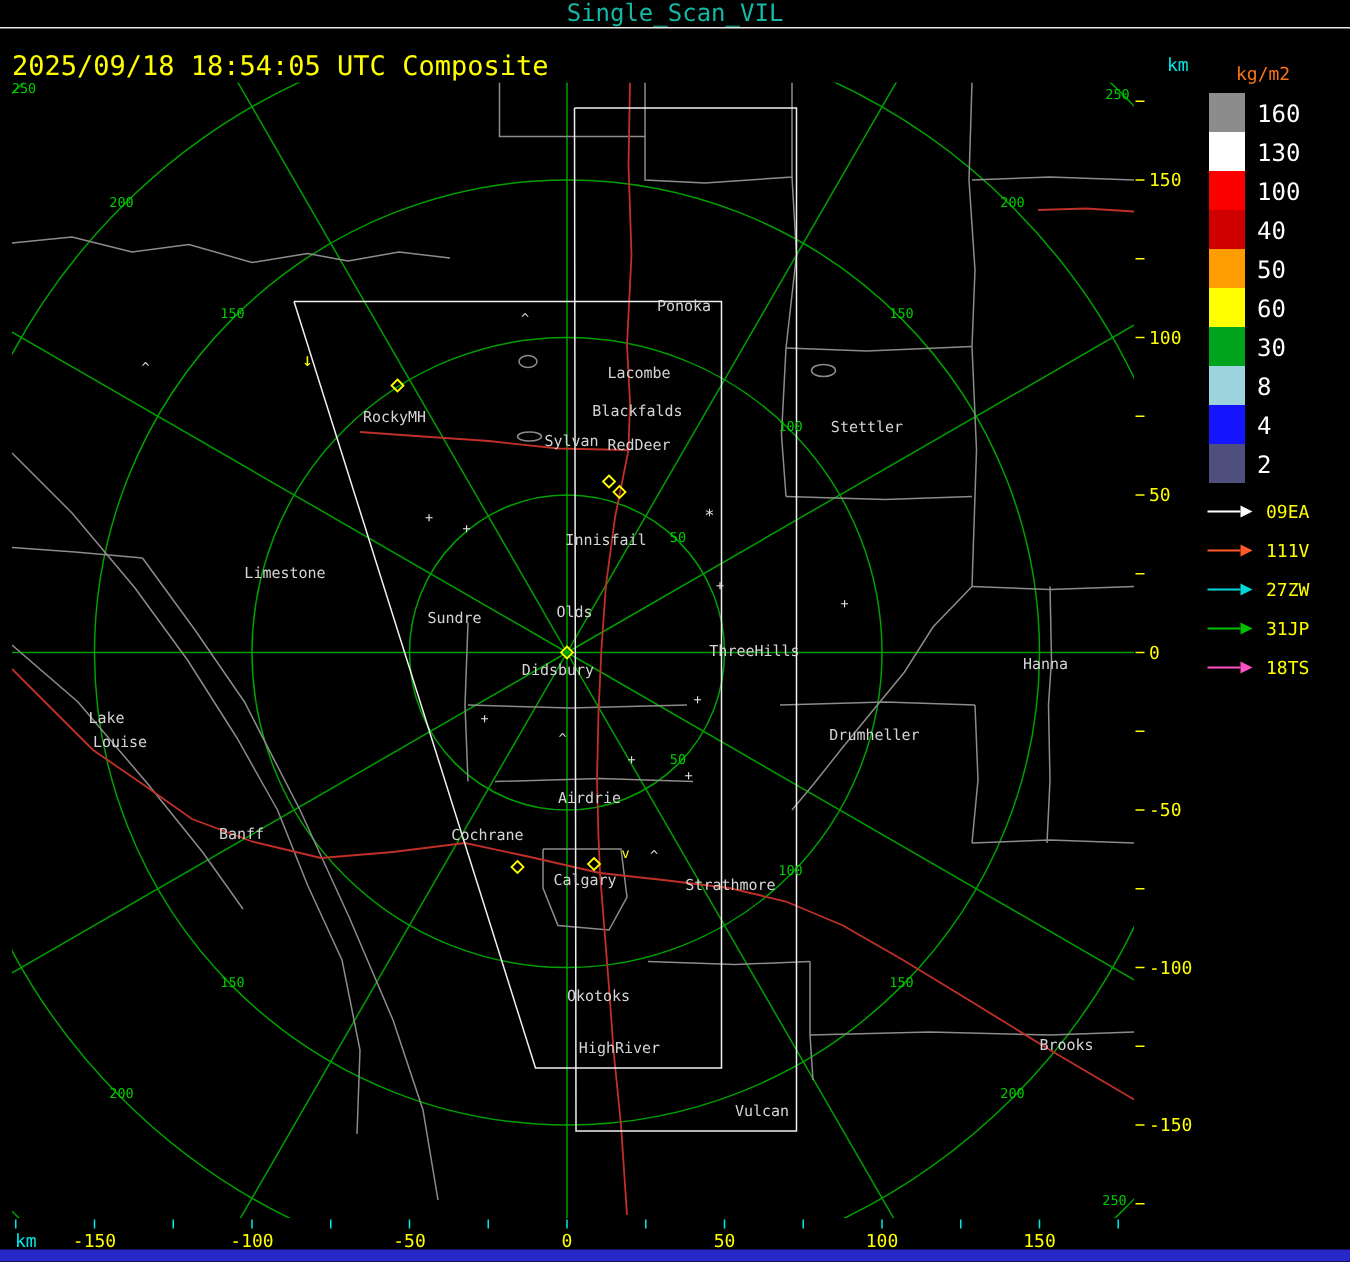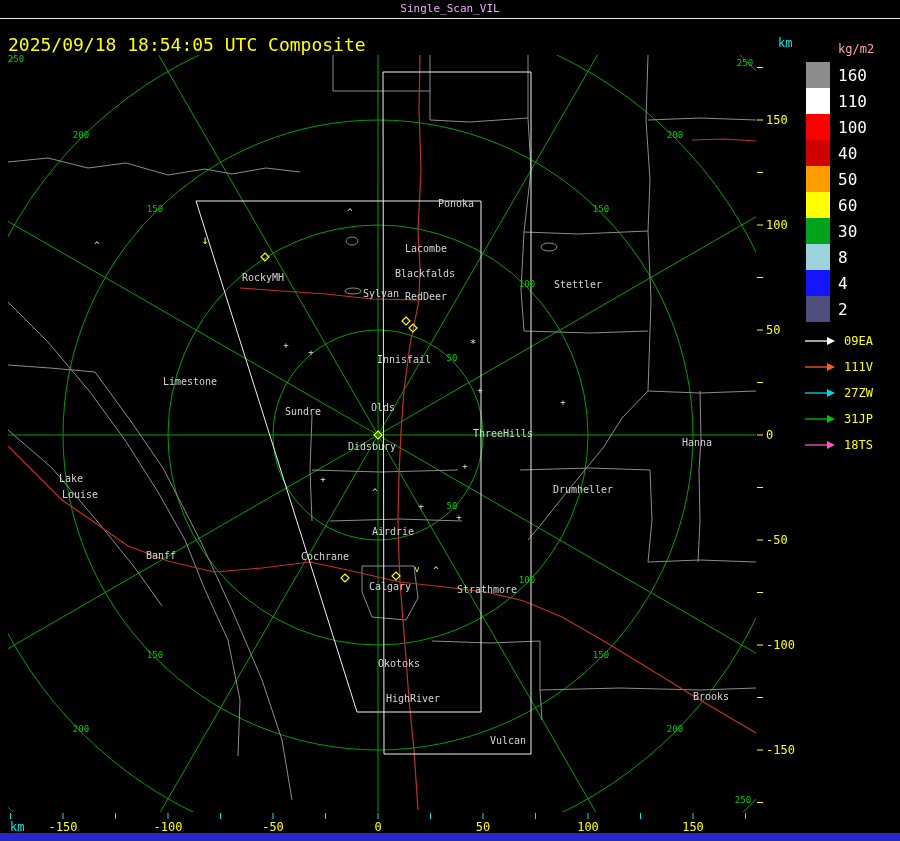--- a/index.html
+++ b/index.html
@@ -3,29 +3,29 @@
 <meta charset="utf-8">
 <style>
   * { margin:0; padding:0; box-sizing:border-box; }
   html,body { background:#000; }
   body {
     width:900px; height:841px; position:relative; overflow:hidden;
     font-family:"DejaVu Sans Mono", monospace;
   }
   .titlebar {
     position:absolute; top:0; left:0; width:900px; height:19px;
-    border-bottom:1px solid #e8e8e8; color:#f0abfc; font-size:11px;
+    border-bottom:1px solid #e8e8e8; color:#14b8a6; font-size:16px;
     text-align:center; line-height:18px; z-index:3;
   }
   .timestamp {
     position:absolute; top:34px; left:8px; color:#ffff00; font-size:18px; z-index:3;
   }
   #radar-svg { position:absolute; top:0; left:0; z-index:1; }
   .legend { position:absolute; left:800px; top:42px; width:100px; color:#ffffff; z-index:3; }
-  .legend-unit { margin-left:38px; font-size:12px; height:20px; color:#fca5a5; }
+  .legend-unit { margin-left:24px; font-size:12px; height:20px; color:#f97316; }
   .scale-row { display:flex; align-items:center; height:26px; }
   .swatch { width:24px; height:26px; margin-left:6px; display:inline-block; }
   .scale-val { margin-left:8px; font-size:16px; }
   .sites { margin-top:6px;text-align:center; }
   .site-row { display:flex; align-items:center; height:26px; }
   .site-row svg { margin-left:4px; }
   .site-id { margin-left:8px; font-size:12px; color:#ffff00; }
   .bottom-bar { position:absolute; left:0; top:833px; width:900px; height:8px; background:#2828c8; z-index:3; }
 </style>
 </head>
@@ -219,21 +219,21 @@
 
   <div class="legend">
     <div class="legend-unit">kg/m2</div>
     <div id="scale-rows">
         <div class="scale-row">
           <span class="swatch" style="background: rgb(140, 140, 140);"></span>
           <span class="scale-val">160</span>
         </div>
         <div class="scale-row">
           <span class="swatch" style="background: rgb(255, 255, 255);"></span>
-          <span class="scale-val">110</span>
+          <span class="scale-val">130</span>
         </div>
         <div class="scale-row">
           <span class="swatch" style="background: rgb(252, 0, 0);"></span>
           <span class="scale-val">100</span>
         </div>
         <div class="scale-row">
           <span class="swatch" style="background: rgb(208, 0, 0);"></span>
           <span class="scale-val">40</span>
         </div>
         <div class="scale-row">

